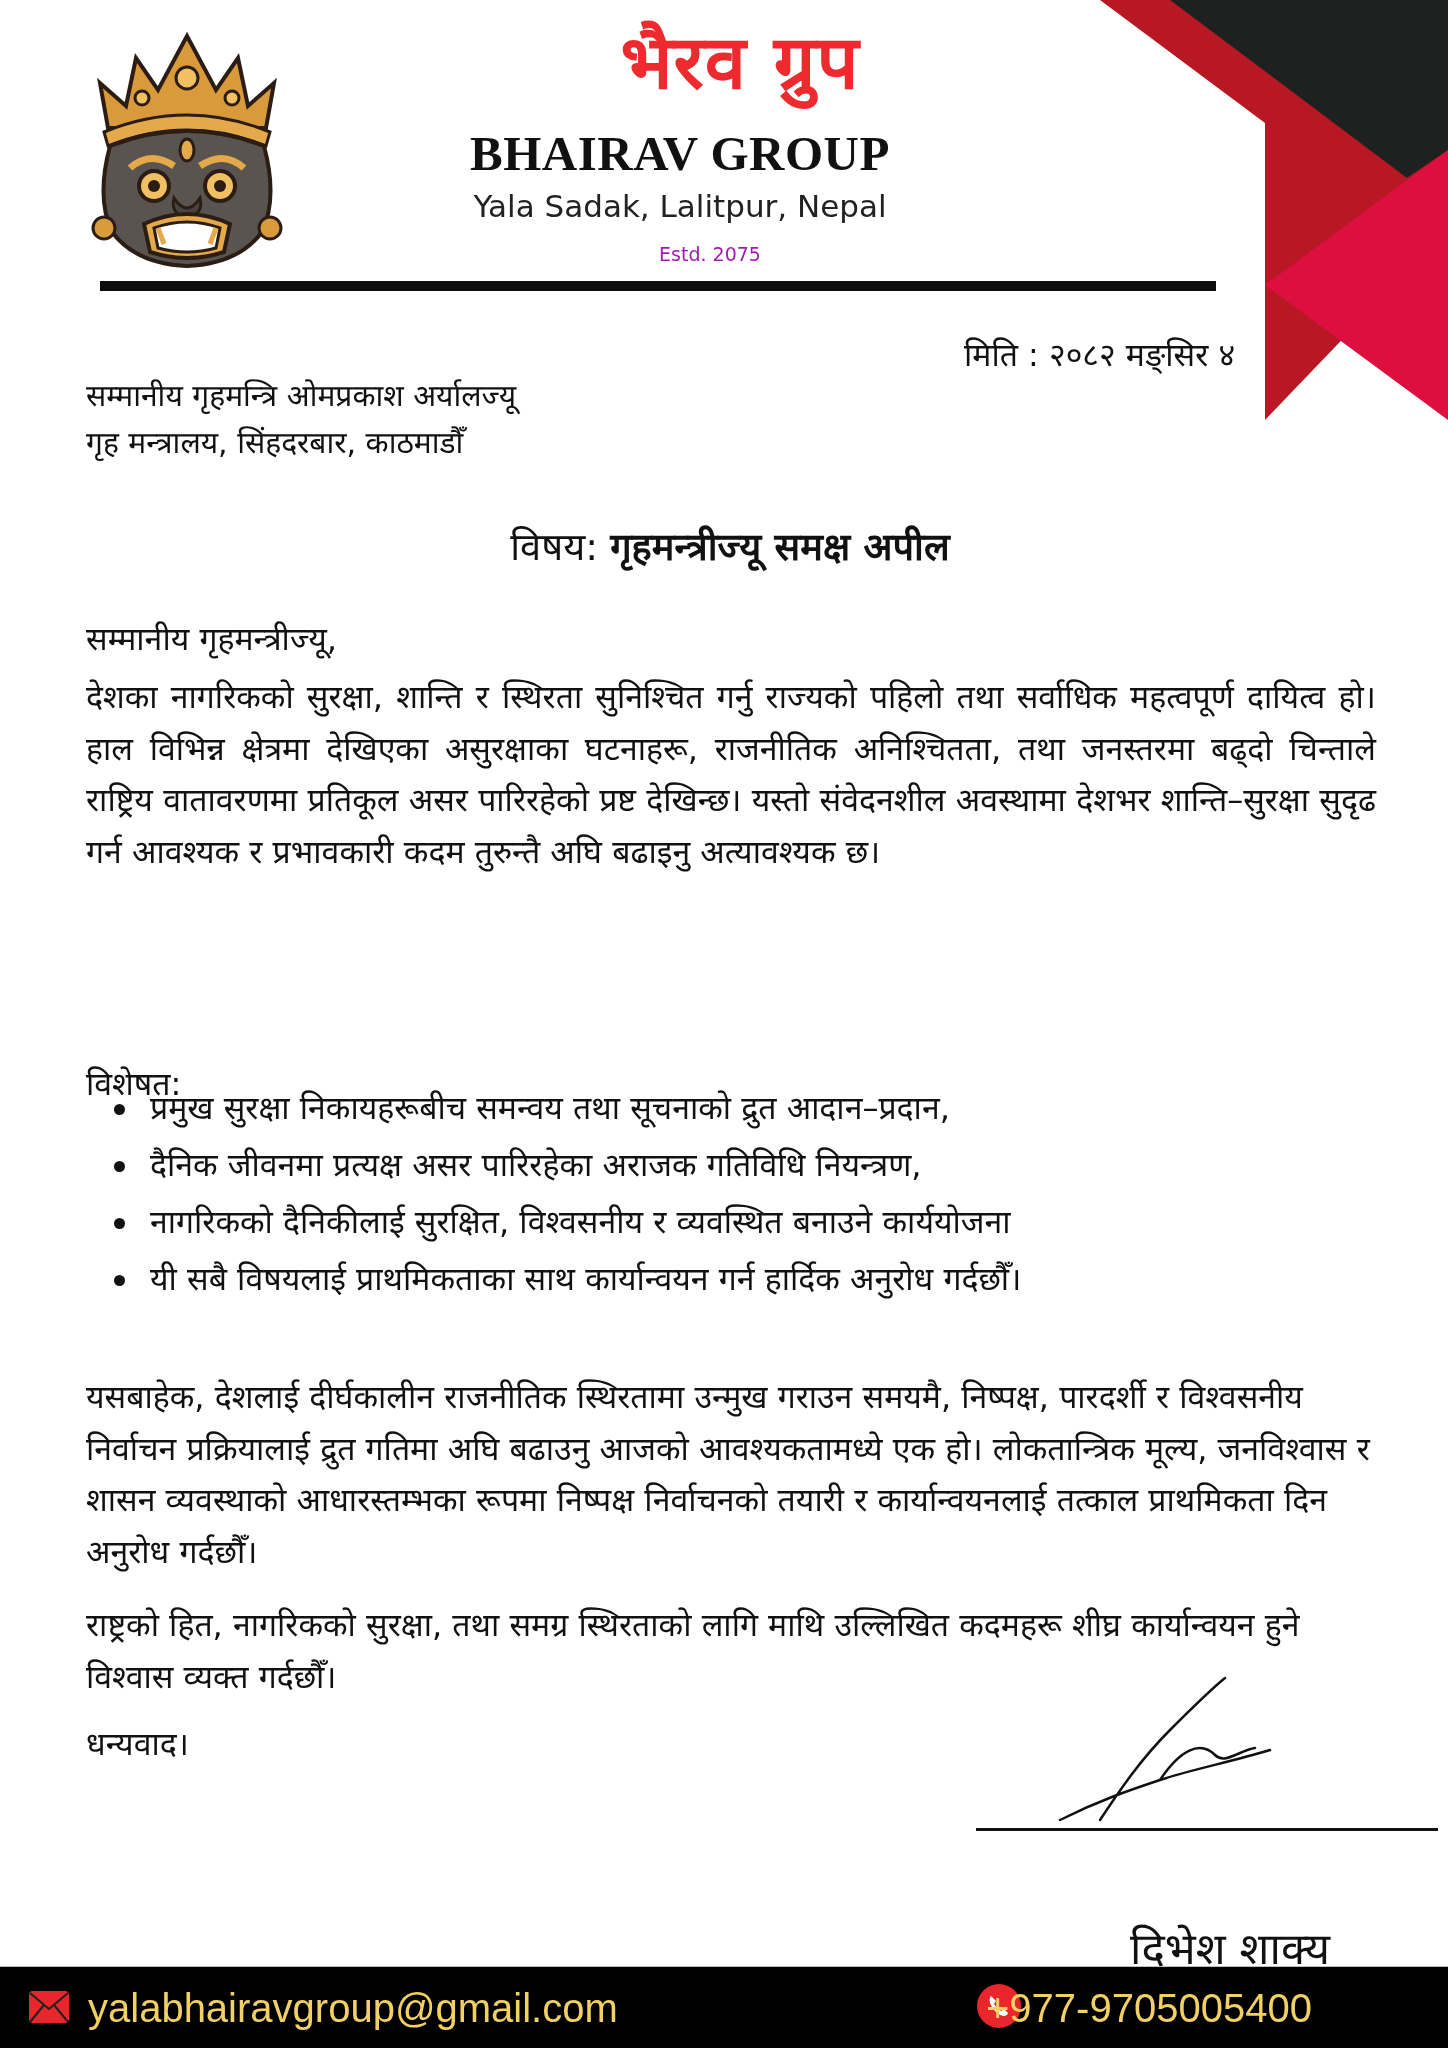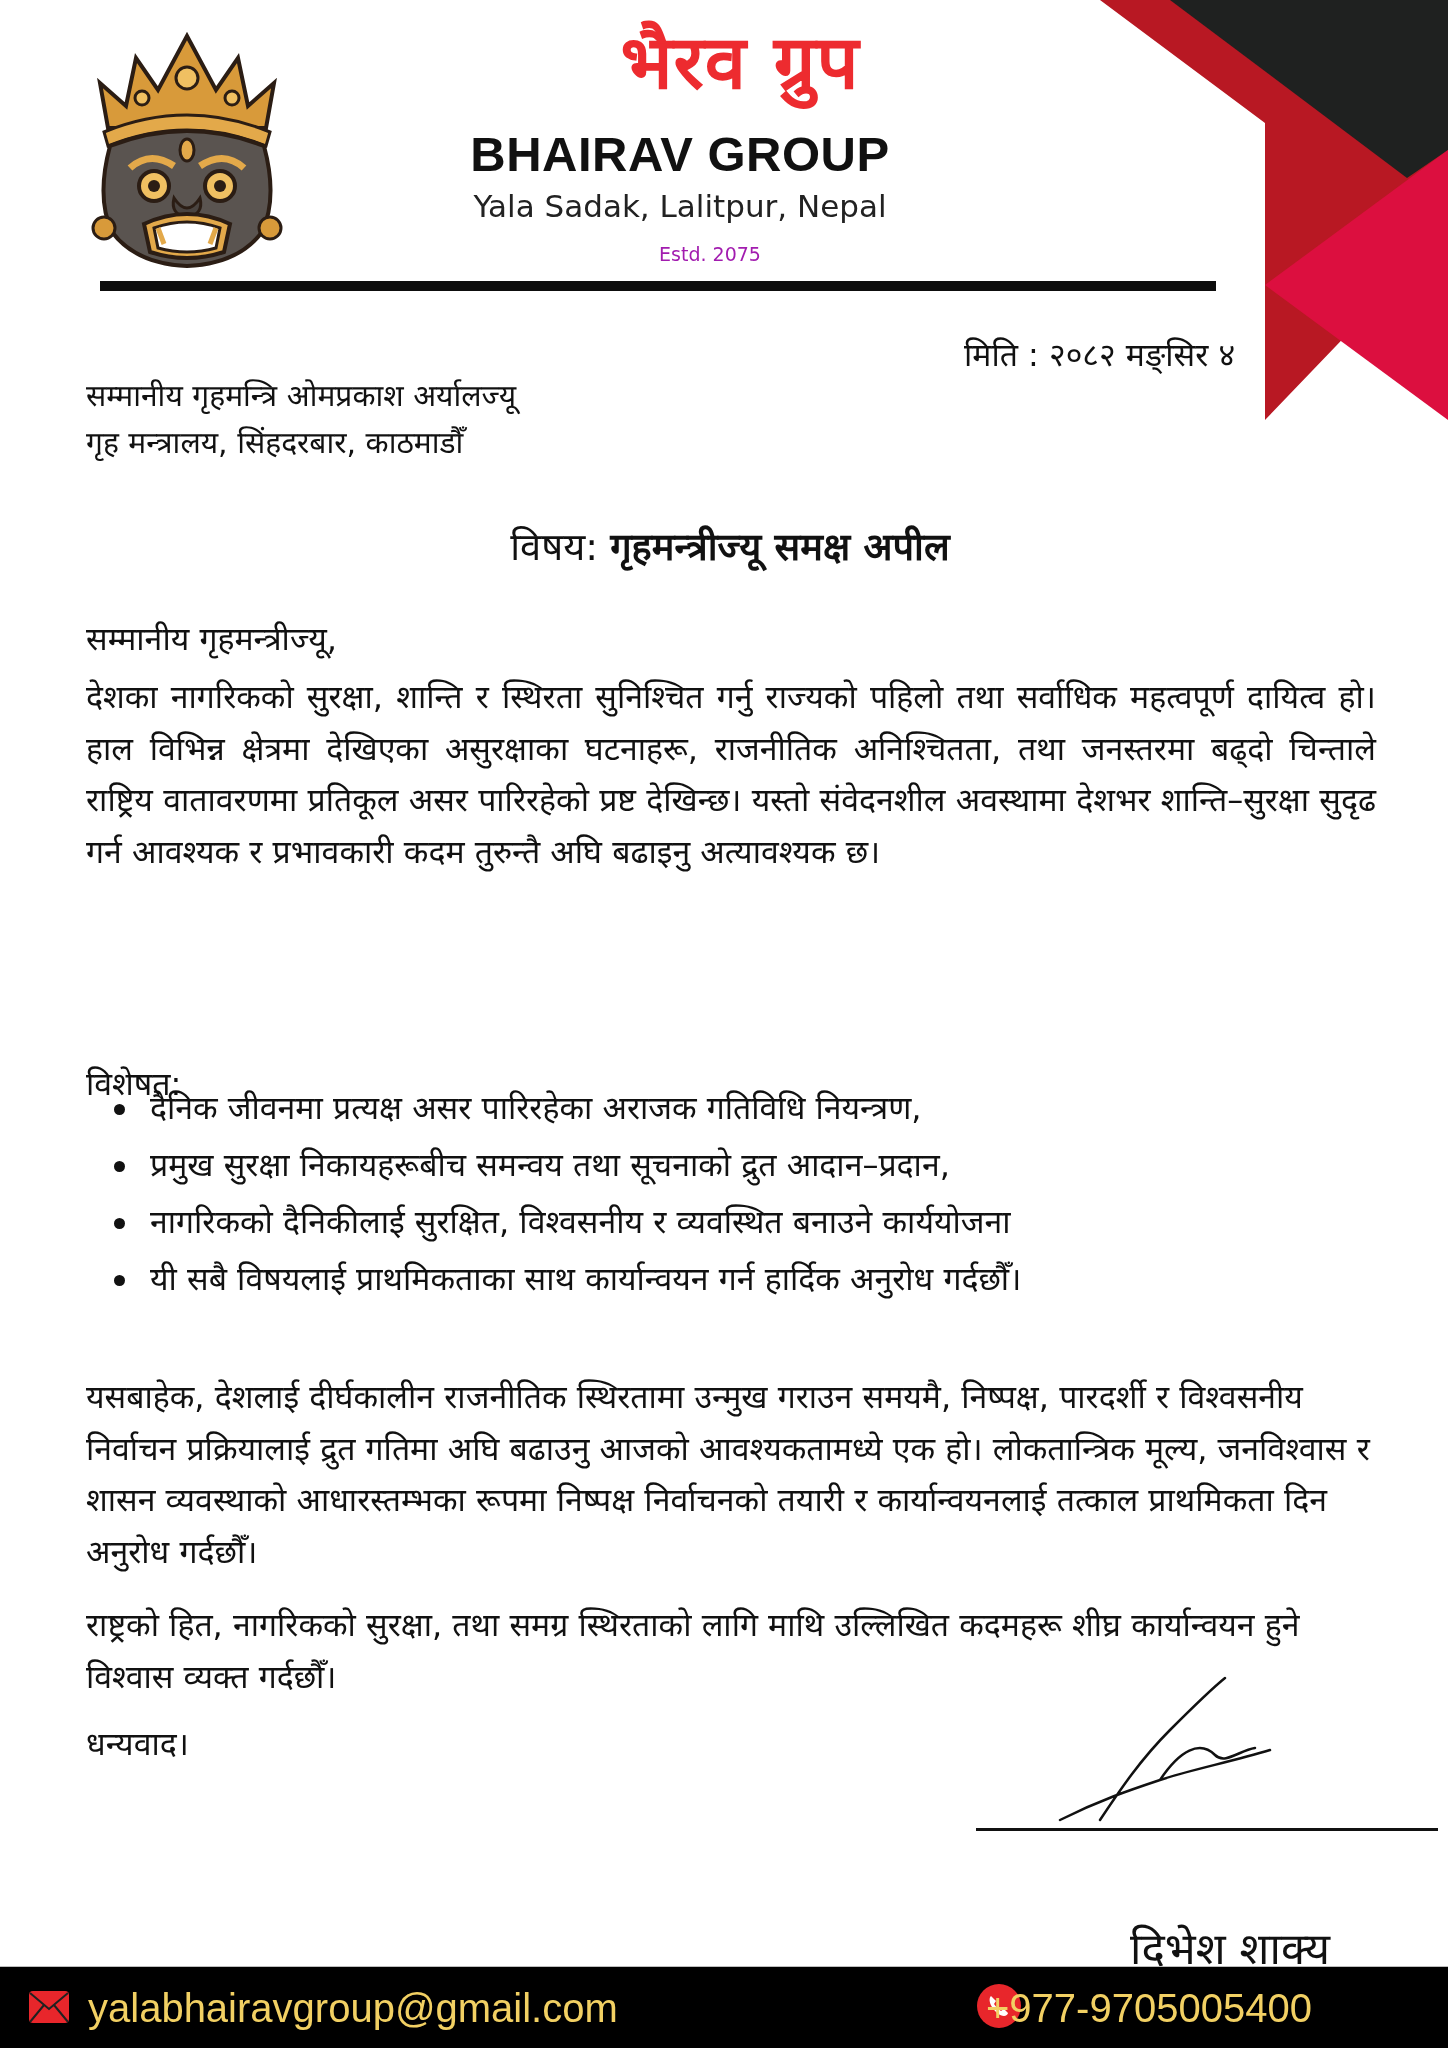--- a/index.html
+++ b/index.html
@@ -11,21 +11,21 @@
   #corner { position:absolute; left:0; top:0; width:1448px; height:460px; pointer-events:none; }
 
   
   #logo { left:78px; top:28px; width:218px; height:240px; }
 
   
   #brand-dev { left:540px; top:14px; width:400px; text-align:center;
                font-family:"DejaVu Sans", sans-serif; font-weight:bold;
                font-size:74px; line-height:96px; color:#ed2b2f; letter-spacing:1px; }
   #brand-en { left:440px; top:124px; width:480px; text-align:center;
-              font-family:Liberation Sans, sans-serif; font-weight:bold;
+              font-family:Liberation Serif, serif; font-weight:bold;
               font-size:49px; line-height:60px; color:#111; letter-spacing:0.5px; }
   #brand-addr { left:440px; top:184px; width:480px; text-align:center;
                 font-family:"DejaVu Sans", sans-serif; font-size:31px; line-height:44px; color:#222; }
   #brand-estd { left:560px; top:240px; width:300px; text-align:center;
                 font-family:"DejaVu Sans", sans-serif; font-size:19px; line-height:28px; color:#a21caf; }
   #header-rule { left:100px; top:281px; width:1116px; height:10px; background:#0d0d0d; }
 
   
   .dev { font-family:"DejaVu Sans", sans-serif; font-size:32px; line-height:45px; color:#111; }
   #date { left:964px; top:333px; font-size:32px; line-height:45px; }
@@ -110,22 +110,22 @@
   <div>सम्मानीय गृहमन्त्रि ओमप्रकाश अर्यालज्यू</div>
   <div>गृह मन्त्रालय, सिंहदरबार, काठमाडौँ</div>
 </div>
 
 <div id="subject" class="abs dev"><span>विषय: </span><b>गृहमन्त्रीज्यू समक्ष अपील</b></div>
 
 <div id="salutation" class="abs dev">सम्मानीय गृहमन्त्रीज्यू,</div>
 <div id="para1" class="abs dev">देशका नागरिकको सुरक्षा, शान्ति र स्थिरता सुनिश्चित गर्नु राज्यको पहिलो तथा सर्वाधिक महत्वपूर्ण दायित्व हो। हाल विभिन्न क्षेत्रमा देखिएका असुरक्षाका घटनाहरू, राजनीतिक अनिश्चितता, तथा जनस्तरमा बढ्दो चिन्ताले राष्ट्रिय वातावरणमा प्रतिकूल असर पारिरहेको प्रष्ट देखिन्छ। यस्तो संवेदनशील अवस्थामा देशभर शान्ति–सुरक्षा सुदृढ गर्न आवश्यक र प्रभावकारी कदम तुरुन्तै अघि बढाइनु अत्यावश्यक छ।</div>
 <div id="specially" class="abs dev">विशेषत:</div>
 <ul id="bullets" class="abs dev">
+  <li>प्रमुख सुरक्षा निकायहरूबीच समन्वय तथा सूचनाको द्रुत आदान–प्रदान,</li>
   <li>दैनिक जीवनमा प्रत्यक्ष असर पारिरहेका अराजक गतिविधि नियन्त्रण,</li>
-  <li>प्रमुख सुरक्षा निकायहरूबीच समन्वय तथा सूचनाको द्रुत आदान–प्रदान,</li>
   <li>नागरिकको दैनिकीलाई सुरक्षित, विश्वसनीय र व्यवस्थित बनाउने कार्ययोजना</li>
   <li> यी सबै विषयलाई प्राथमिकताका साथ कार्यान्वयन गर्न हार्दिक अनुरोध गर्दछौँ।</li>
 </ul>
 <div id="para2" class="abs dev">यसबाहेक, देशलाई दीर्घकालीन राजनीतिक स्थिरतामा उन्मुख गराउन समयमै, निष्पक्ष, पारदर्शी र विश्वसनीय निर्वाचन प्रक्रियालाई द्रुत गतिमा अघि बढाउनु आजको आवश्यकतामध्ये एक हो। लोकतान्त्रिक मूल्य, जनविश्वास र शासन व्यवस्थाको आधारस्तम्भका रूपमा निष्पक्ष निर्वाचनको तयारी र कार्यान्वयनलाई तत्काल प्राथमिकता दिन अनुरोध गर्दछौँ।</div>
 <div id="para3" class="abs dev">राष्ट्रको हित, नागरिकको सुरक्षा, तथा समग्र स्थिरताको लागि माथि उल्लिखित कदमहरू शीघ्र कार्यान्वयन हुने विश्वास व्यक्त गर्दछौँ।</div>
 <div id="thanks" class="abs dev">धन्यवाद।</div>
 
 <svg id="signature" class="abs" viewBox="0 0 260 180" xmlns="http://www.w3.org/2000/svg">
   <path d="M20,150 C60,130 90,120 120,110 C150,100 190,92 230,80 M60,150 C80,120 100,90 130,60 C150,40 170,20 185,8 M120,110 C140,80 160,70 175,85 C185,95 200,80 215,78" stroke="#111" stroke-width="2.5" fill="none" stroke-linecap="round"></path>
 </svg>

